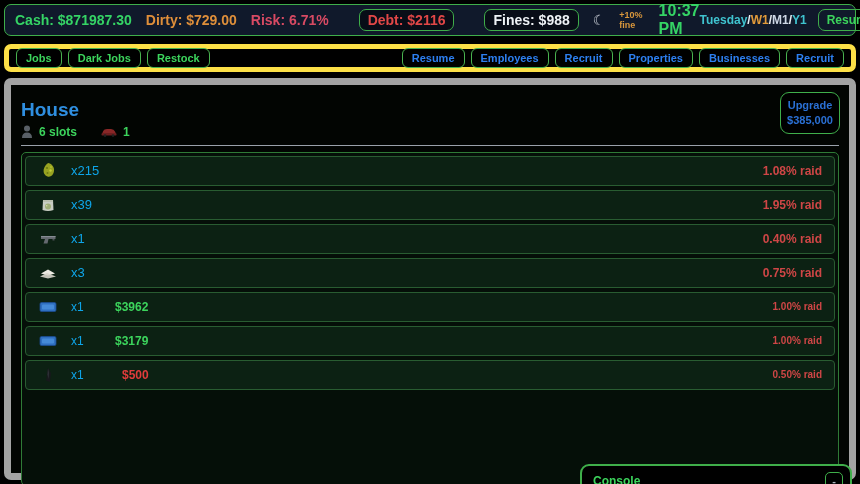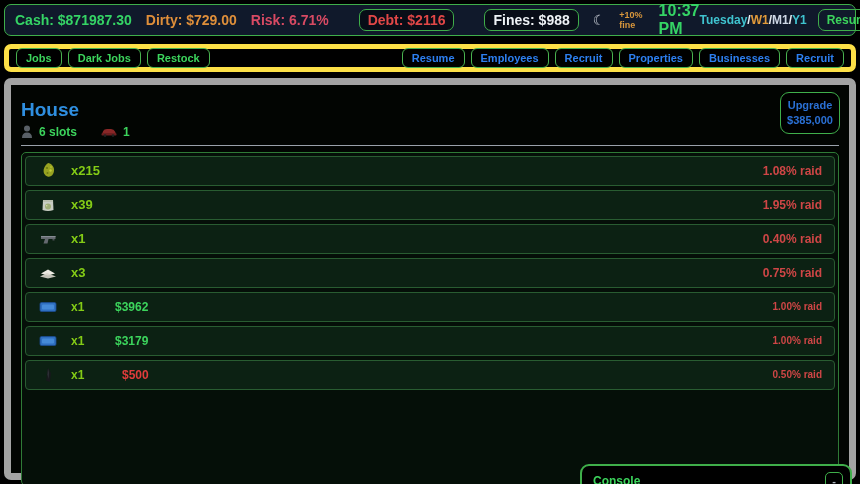--- a/index.html
+++ b/index.html
@@ -67,21 +67,21 @@
   .item-list {
     margin-top:6px; height:334px;
     border:1px solid #2f7a36; border-radius:5px; background:#050f08; padding:3px;
   }
   .row {
     height:30px; display:flex; align-items:center;
     background:#0c2113; border:1px solid #295c31; border-radius:4px;
     margin-bottom:4px; padding:0 12px;
   }
   .row-icon { width:20px; display:flex; justify-content:center; align-items:center; margin-right:13px; }
-  .count { color:#84cc16; font-size:13px; font-weight:bold; min-width:36px; }
+  .count { color:#0ea5e9; font-size:13px; font-weight:normal; min-width:36px; }
   .value { font-size:13px; font-weight:bold; margin-left:8px; }
   .value-green { color:#3cd45c; }
   .value-red { color:#e03c3c;margin-left:15px; }
   .raid { margin-left:auto; color:#cf4646; font-size:12px; font-weight:bold; }
   .row.small .count { font-size:12px; }
   .row.small .value { font-size:12px; }
   .row.small .raid { font-size:10px; }
 
   
   .console-panel {

